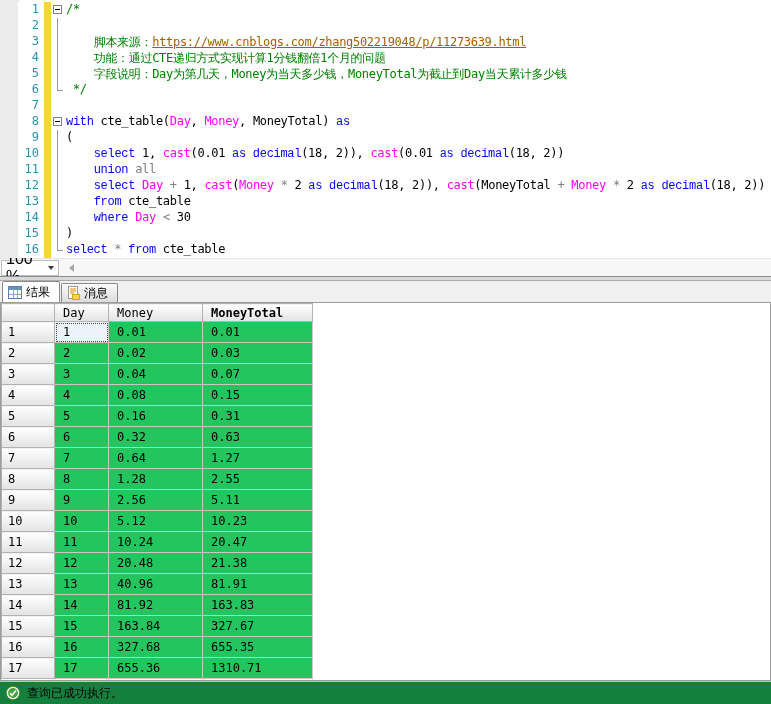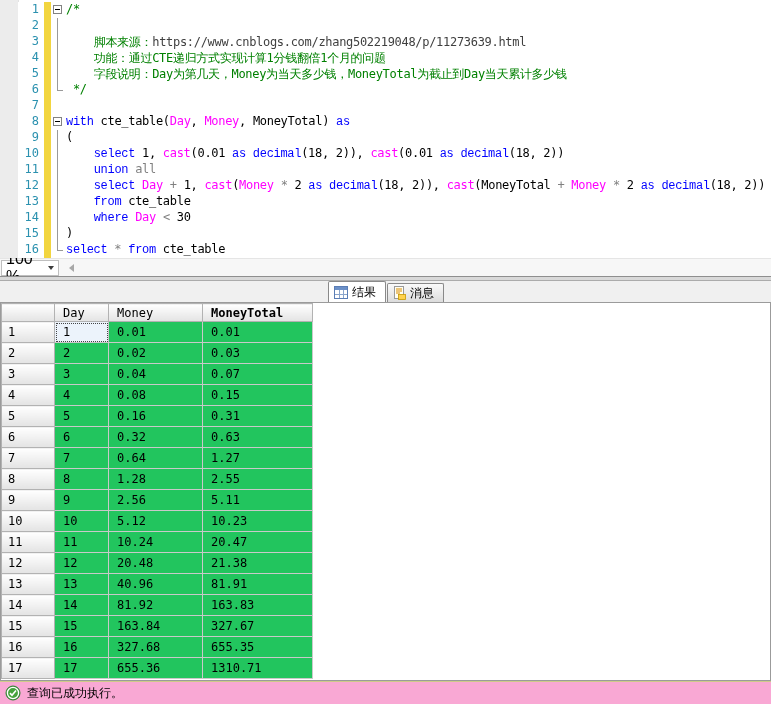--- a/index.html
+++ b/index.html
@@ -18,52 +18,52 @@
   .ln-fold.minus::after{content:'';position:absolute;left:4px;top:7px;width:5px;height:1px;background:#000;}
   .ln-fold.line::before{content:'';position:absolute;left:6px;top:0;bottom:0;width:1px;background:#9a9a9a;}
   .ln-fold.corner::before{content:'';position:absolute;left:6px;top:0;height:9px;width:1px;background:#9a9a9a;}
   .ln-fold.corner::after{content:'';position:absolute;left:6px;top:8px;width:6px;height:1px;background:#9a9a9a;}
   .ln-code{font:12px "DejaVu Sans Mono",monospace;letter-spacing:-0.3px;white-space:pre;color:#000;}
   .tk-kw{color:#0000ff;font-family:Liberation Mono, monospace;}
   .tk-fn{color:#ff00ff;}
   .tk-cm{color:#008000;}
   .tk-op{color:#808080;}
   .tk-tx{color:#000;}
-  .tk-link{color:#404040;}
+  .tk-link{color:#a16207;text-decoration:underline;}
 
   
   .ed-bottombar{height:18px;flex:0 0 auto;display:flex;align-items:center;background:#f7f7f7;border-top:1px solid #e5e5e5;box-sizing:border-box;}
   .zoom-combo{width:58px;height:16px;margin-left:1px;background:#fff;border:1px solid #bfbfbf;display:flex;align-items:center;justify-content:space-between;font-size:16px;color:#000;padding:0 4px;box-sizing:border-box;}
   .zoom-combo .arr{width:0;height:0;border-left:3px solid transparent;border-right:3px solid transparent;border-top:4px solid #3c3c3c;}
   .scroll-left{width:14px;height:14px;margin-left:5px;display:flex;align-items:center;justify-content:center;}
   .scroll-left .tri{width:0;height:0;border-top:4px solid transparent;border-bottom:4px solid transparent;border-right:5px solid #a8a8a8;}
   .hscroll-track{flex:1;height:14px;background:#f7f7f7;}
 
   
   .splitter{height:5px;flex:0 0 auto;background:#d9d9d9;border-top:1px solid #8f8f8f;border-bottom:1px solid #ababab;box-sizing:border-box;}
 
   
-  .tabstrip{height:21px;flex:0 0 auto;background:#f0f0f0;display:flex;align-items:flex-end;padding-left:2px;justify-content:center;}
+  .tabstrip{height:21px;flex:0 0 auto;background:#f0f0f0;display:flex;align-items:flex-end;padding-left:2px;}
   .tab{height:19px;display:flex;align-items:center;gap:4px;padding:0 9px 0 5px;font-size:12px;color:#000;border:1px solid #898989;border-bottom:none;background:linear-gradient(#fafafa,#dcdcdc);margin-right:1px;border-radius:2px 2px 0 0;box-sizing:border-box;}
   .tab.active{background:#fff;height:21px;position:relative;z-index:2;}
 
   
   .grid-pane{height:379px;flex:0 0 auto;background:#fff;border:1px solid #9b9b9b;box-sizing:border-box;overflow:hidden;}
   table.grid{border-collapse:collapse;table-layout:fixed;font:12px "DejaVu Sans Mono",monospace;color:#000;}
   .grid th,.grid td{overflow:hidden;white-space:nowrap;}
   .grid th{background:linear-gradient(#ffffff,#e3e3e3);border:1px solid #b2b2b2;font-weight:normal;text-align:left;height:17px;padding:0 4px 0 8px;}
   .grid td{background:#22c55e;border:1px solid #c9c9c9;height:20px;padding:0 4px 0 8px;}
   .grid th.rowhead{width:42px;padding-left:6px;}
   .grid th.c-day{width:41px;}
   .grid th.c-money{width:81px;}
   .grid th.c-total{width:97px;font-weight:bold;}
   td.sel{background:#ecf3fb;outline:1px dotted #444;outline-offset:-2px;}
 
   
-  .statusbar{height:23px;flex:0 0 auto;background:#f9a8d4;border-top:1px solid #cfca8a;display:flex;align-items:center;gap:6px;padding-left:5px;font-size:12px;color:#000;box-sizing:border-box;}
+  .statusbar{height:23px;flex:0 0 auto;background:#15803d;border-top:1px solid #cfca8a;display:flex;align-items:center;gap:6px;padding-left:5px;font-size:12px;color:#000;box-sizing:border-box;}
 </style>
 </head>
 <body>
 
 <div class="app">
 
   <div class="editor">
     <div class="sel-margin"></div>
     <div class="ed-lines">
         <div class="ed-line"><span class="ln-num">1</span><span class="ln-bar"></span><span class="ln-fold minus"></span><span class="ln-code"><span class="tk-cm">/*</span></span></div>

